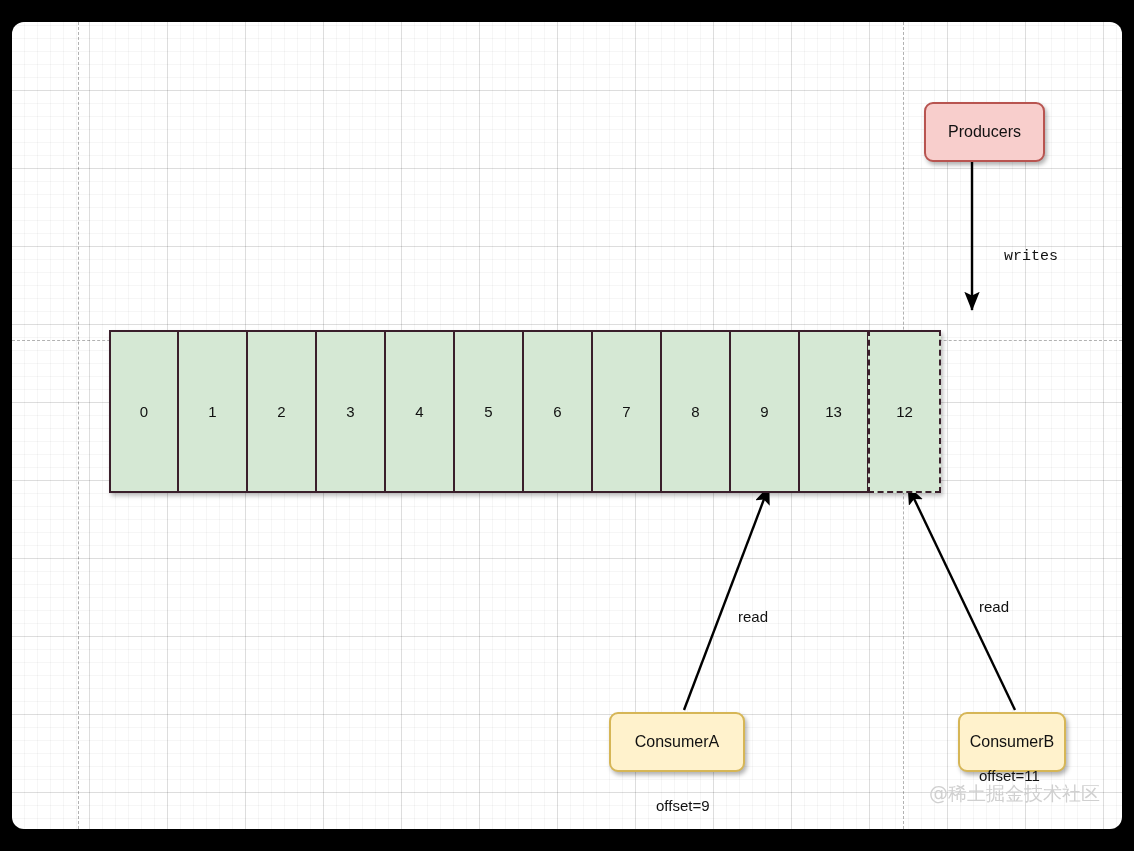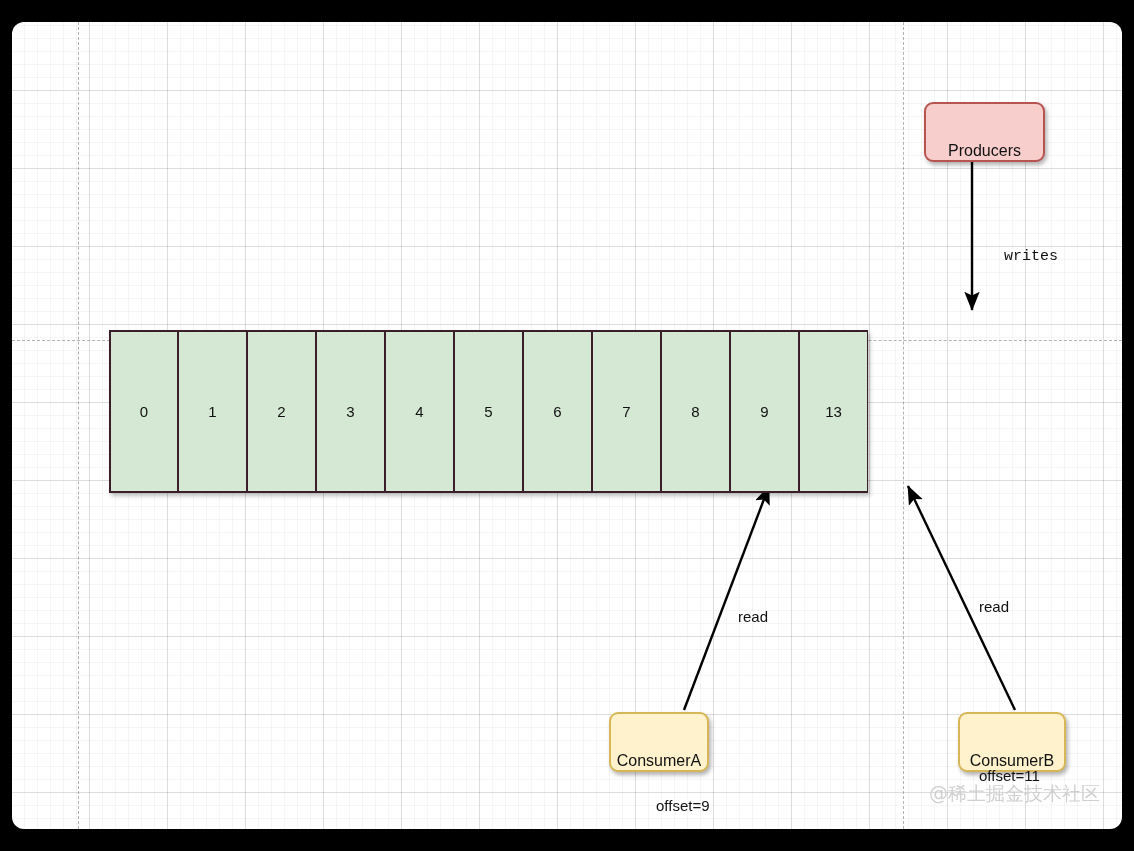--- a/index.html
+++ b/index.html
@@ -104,38 +104,38 @@
     border-left-width: 2px;
     width: 73px;
   }
 
   
   .node-box {
     position: absolute;
     box-sizing: border-box;
     border-radius: 9px;
     display: flex;
-    align-items: flex-end;
+    align-items: center;
     justify-content: center;
     font-size: 16px;
     color: #111111;
     filter: drop-shadow(2px 3px 2px rgba(0,0,0,0.3));
   }
   #producers-box {
     left: 912px;
     top: 80px;
     width: 121px;
     height: 60px;
     background: #f8cecc;
     border: 2px solid #b85450;
   }
   #consumer-a-box {
     left: 597px;
     top: 690px;
-    width: 100px;
+    width: 136px;
     height: 60px;
     background: #fff2cc;
     border: 2px solid #d6b656;
   }
   #consumer-b-box {
     left: 946px;
     top: 690px;
     width: 108px;
     height: 60px;
     background: #fff2cc;
@@ -236,20 +236,23 @@
         </div>
         <div class="log-cell">
           <span>8</span>
         </div>
         <div class="log-cell">
           <span>9</span>
         </div>
         <div class="log-cell">
           <span>13</span>
         </div>
+        <div class="log-cell pending">
+          <span>12</span>
+        </div>
       </div>
 
     <div id="producers-box" class="node-box">
       <span>Producers</span>
     </div>
 
     <div id="consumer-a-box" class="node-box">
       <span>ConsumerA</span>
     </div>
 

